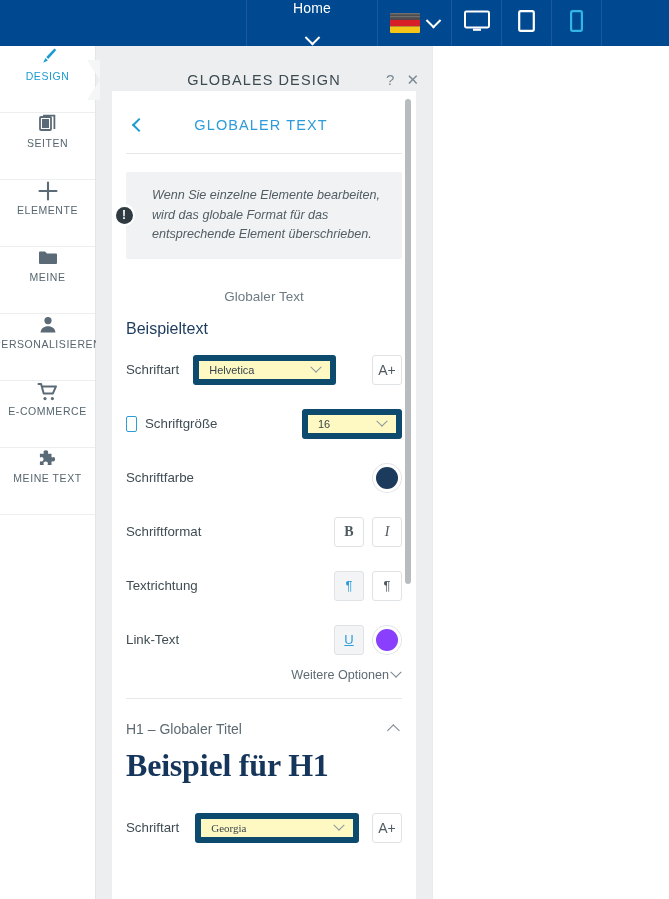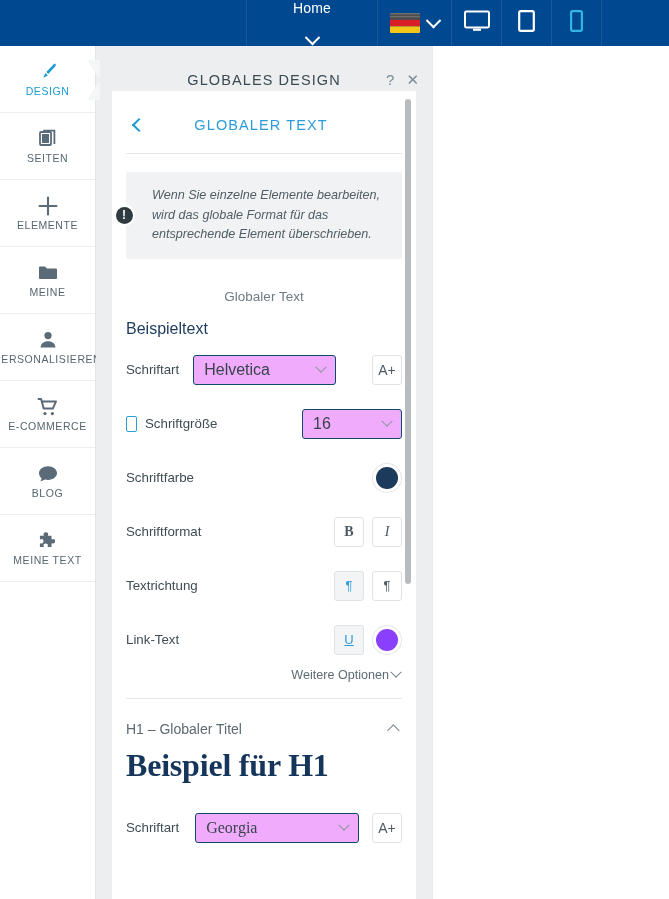--- a/index.html
+++ b/index.html
@@ -17,21 +17,21 @@
   .tb-cell{display:flex;align-items:center;justify-content:center;border-left:1px solid #1a5a9c;box-sizing:border-box;}
   .tb-page{width:131px;padding:0 20px;justify-content:space-between;flex-direction:column;}
   .tb-page .lbl{color:#fff;font-size:14px;letter-spacing:.2px;}
   .tb-lang{width:74px;gap:8px;}
   .tb-dev{width:50px;}
   .chev{display:inline-block;width:9px;height:9px;border-right:2px solid #ffffff;border-bottom:2px solid #ffffff;transform:rotate(45deg) translate(-2px,-2px);}
   .flag{width:30px;height:20px;display:block;border-radius:1px;overflow:hidden;}
 
   
   .rail{position:absolute;left:0;top:46px;width:96px;height:853px;background:#ffffff;border-right:1px solid #e3e6e8;box-sizing:border-box;}
-  .rail-item{height:66px;border-bottom:1px solid #eceef0;display:flex;flex-direction:column;align-items:center;justify-content:center;gap:2px;cursor:pointer;}
+  .rail-item{height:66px;border-bottom:1px solid #eceef0;display:flex;flex-direction:column;align-items:center;justify-content:flex-start;gap:2px;cursor:pointer;}
   .rail-item .ico{height:22px;display:flex;align-items:center;justify-content:center;color:#5a6b77;}
   .rail-item .txt{font-size:10.5px;letter-spacing:.55px;color:#56666f;white-space:nowrap;}
   .rail-item.active .ico{color:#1b9bd1;}
   .rail-item.active .txt{color:#1b9bd1;}
 
   
   .panel{position:absolute;left:96px;top:46px;width:336px;height:853px;background:#eceeef;box-sizing:border-box;}
   .panel-head{height:45px;display:flex;align-items:center;justify-content:center;position:relative;margin-top:11px;}
   .panel-head .title{font-size:14.5px;color:#3c4a52;letter-spacing:1.1px;}
   .panel-head .acts{position:absolute;right:13px;top:0;height:45px;display:flex;align-items:center;gap:12px;}
@@ -57,21 +57,21 @@
   .notice .bang b{width:17px;height:17px;border-radius:50%;background:#2f3b41;color:#fff;font-size:12px;font-style:normal;display:flex;align-items:center;justify-content:center;font-weight:700;line-height:1;}
   .notice p{margin:0;font-style:italic;font-size:12.6px;line-height:1.55;color:#515d64;}
 
   .grp-title{text-align:center;color:#6e7b83;font-size:13.5px;margin:30px 0 0 0;}
   .sample-body{padding:16px 14px 0 14px;color:#1b3a5c;font-size:16px;}
   .sample-h1{padding:10px 14px 0 14px;color:#16355a;font-size:32px;font-weight:700;font-family:"Liberation Serif", serif;letter-spacing:-.2px;}
 
   .row{display:flex;align-items:center;padding:0 14px;height:44px;margin-top:10px;}
   .row .lab{font-size:13.3px;color:#3f4c53;display:flex;align-items:center;gap:8px;}
   .row .spacer{flex:1;}
-  .sel{height:30px;border:1px solid #0c4a6e;border-radius:3px;background:#f0abfc;display:flex;align-items:center;padding:0 10px;font-size:16px;color:#37444b;cursor:pointer;box-sizing:border-box;}
+  .sel{height:30px;border:6px solid #0c4a6e;border-radius:3px;background:#fef9c3;display:flex;align-items:center;padding:0 10px;font-size:11px;color:#37444b;cursor:pointer;box-sizing:border-box;}
   .sel .v{flex:1;}
   .sel .c{width:7px;height:7px;border-right:1.7px solid #8c979e;border-bottom:1.7px solid #8c979e;transform:rotate(45deg) translate(-2px,-2px);}
   .sel-font{width:143px;margin-left:14px;}
   .sel-size{width:100px;}
   .sel-font-h1{width:164px;margin-left:16px;}
   .btn-sq{width:30px;height:30px;border:1px solid #dfe3e6;border-radius:3px;background:#fff;display:flex;align-items:center;justify-content:center;font-size:14px;color:#4e5a61;cursor:pointer;box-sizing:border-box;margin-left:8px;}
   .btn-sq.on{background:#f3f4f5;}
   .swatch{width:22px;height:22px;border-radius:50%;box-shadow:0 0 0 3px #fff,0 0 0 4px #e3e5e7;cursor:pointer;margin-left:12px;margin-right:4px;}
   .more{display:flex;align-items:center;justify-content:flex-end;gap:3px;padding:6px 16px 0 14px;color:#5e6b73;font-size:12.6px;cursor:pointer;}
   .more .c{width:7px;height:7px;border-right:1.7px solid #7b868d;border-bottom:1.7px solid #7b868d;transform:rotate(45deg) translate(-2px,-2px);}
@@ -192,28 +192,20 @@
       <span class="ico">
         <svg width="22" height="20" viewBox="0 0 22 20">
             <path d="M1.5 2h2.6l2.6 9.6h9.1L19 4.4H6" fill="none" stroke="currentColor" stroke-width="2" stroke-linecap="round" stroke-linejoin="round"></path>
             <circle cx="8" cy="16.6" r="1.6" fill="currentColor"></circle>
             <circle cx="15.4" cy="16.6" r="1.6" fill="currentColor"></circle>
           </svg>
       </span>
       <span class="txt">E-COMMERCE</span>
     </div>
 
-    <div class="rail-item">
-      <span class="ico">
-        <svg width="22" height="20" viewBox="0 0 22 20">
-            <path d="M11 2.2c5 0 9 3.1 9 6.9s-4 6.9-9 6.9c-1 0-2-.1-2.9-.4L3.4 17.4l1.3-3.1C3 13.1 2 11.1 2 9.1c0-3.8 4-6.9 9-6.9z" fill="currentColor"></path>
-          </svg>
-      </span>
-      <span class="txt">BLOG</span>
-    </div>
 
     <div class="rail-item">
       <span class="ico">
         <svg width="22" height="22" viewBox="0 0 22 22">
             <path d="M9 2.2c1.3 0 2.2.8 2.2 1.8 0 .5-.3.8-.3 1.2 0 .4.3.6.7.6h2.9v2.9c0 .4.2.7.6.7.4 0 .7-.3 1.2-.3 1 0 1.8.9 1.8 2.2s-.8 2.2-1.8 2.2c-.5 0-.8-.3-1.2-.3-.4 0-.6.3-.6.7v3.2h-3.2c-.4 0-.7-.2-.7-.6 0-.4.3-.7.3-1.2 0-1-.9-1.8-2.2-1.8s-2.2.8-2.2 1.8c0 .5.3.8.3 1.2 0 .4-.3.6-.7.6H2.9v-3.2c0-.4.2-.7.6-.7.4 0 .7.3 1.2.3 1 0 1.8-.9 1.8-2.2s-.8-2.2-1.8-2.2c-.5 0-.8.3-1.2.3-.4 0-.6-.2-.6-.6V5.8h3.2c.4 0 .7-.2.7-.6 0-.4-.3-.7-.3-1.2 0-1 .9-1.8 2.2-1.8z" fill="currentColor"></path>
           </svg>
       </span>
       <span class="txt">MEINE TEXT</span>
     </div>
 

